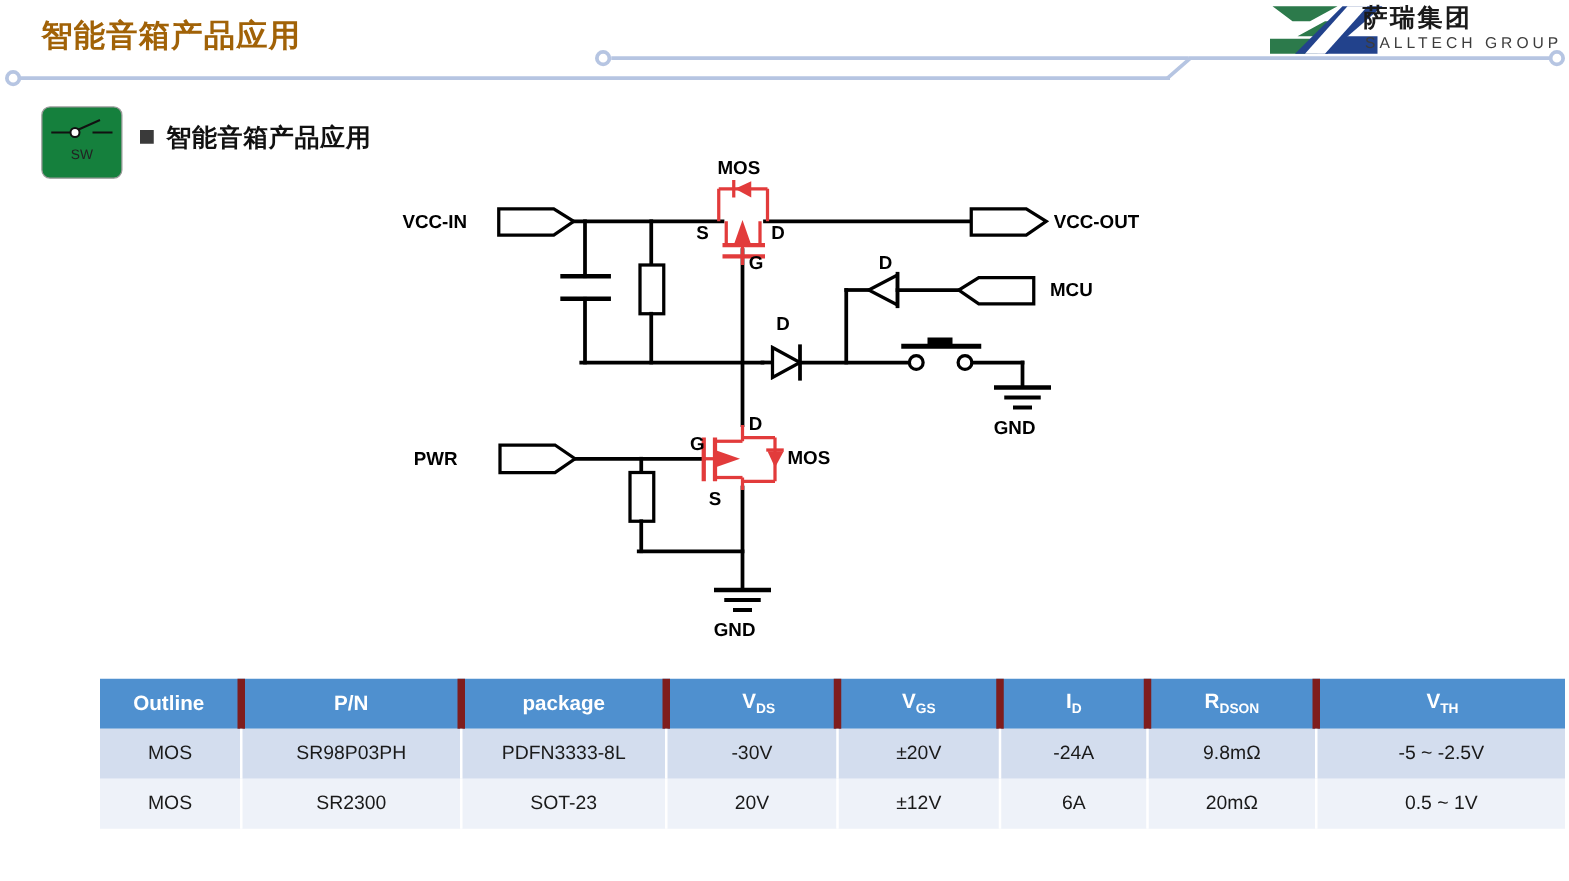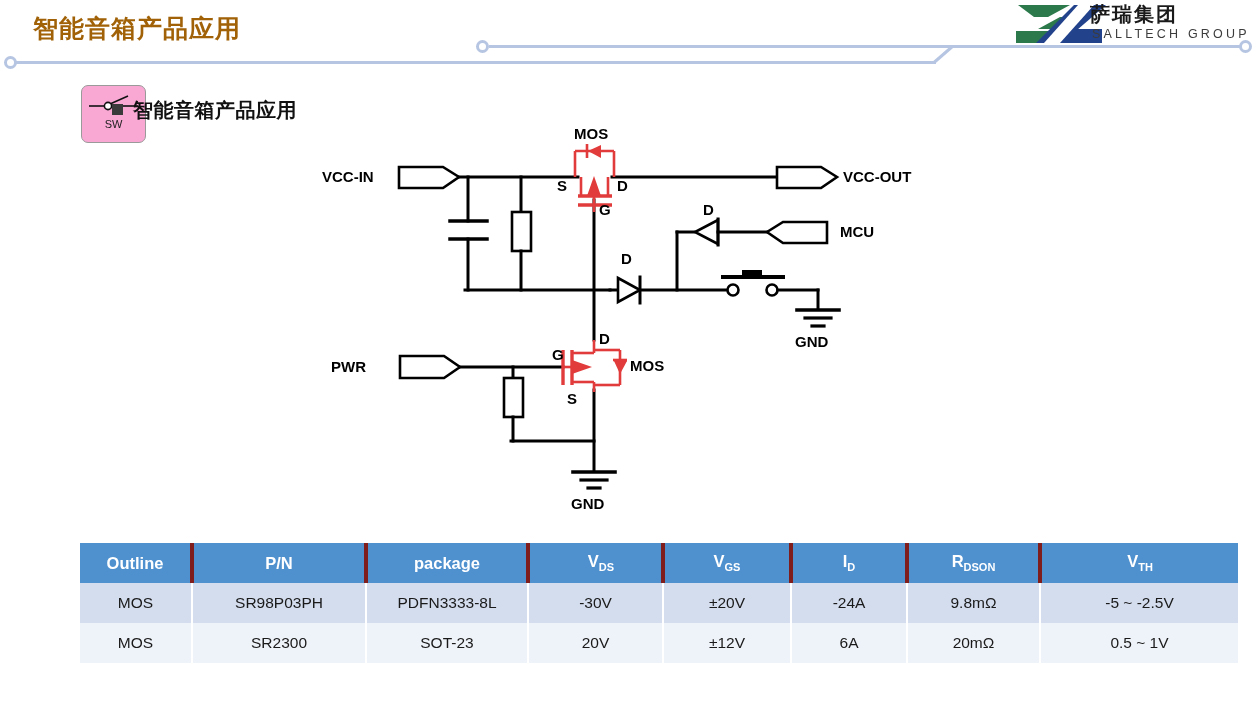--- a/index.html
+++ b/index.html
@@ -9,31 +9,31 @@
   #page-title{position:absolute;left:33px;top:12px;font-size:25px;font-weight:bold;color:#a16207;letter-spacing:1px;}
   #logo{position:absolute;left:1014px;top:3px;width:232px;height:44px;}
   #logo-text-cn{position:absolute;left:1090px;top:1px;font-size:20px;font-weight:bold;color:#1a1a1a;letter-spacing:2px;font-family:"Liberation Sans",sans-serif;}
   #logo-text-en{position:absolute;left:1092px;top:27px;font-size:12.5px;color:#3c3c3c;letter-spacing:3.2px;}
 
   .deco-line{position:absolute;background:#b6c5e2;height:3px;}
   .deco-circle{position:absolute;width:13px;height:13px;border:3px solid #b6c5e2;border-radius:50%;background:#ffffff;box-sizing:border-box;}
   .deco-diag{position:absolute;height:3px;background:#b6c5e2;transform-origin:left center;}
 
   
-  #sw-box{position:absolute;left:33px;top:85px;width:63px;height:56px;border:1.4px solid #9a9a9a;border-radius:7px;background:#f9a8d4;margin-left:48px;}
+  #sw-box{position:absolute;left:33px;top:85px;width:63px;height:56px;border:1.4px solid #9a9a9a;border-radius:7px;background:#15803d;}
   #sw-label{position:absolute;left:0;top:32px;width:63px;text-align:center;font-size:11px;color:#222;}
   #section-bullet{position:absolute;left:112px;top:104px;width:11px;height:11px;background:#3a3a3a;}
   #section-title{position:absolute;left:133px;top:97px;font-size:20px;font-weight:bold;color:#111;letter-spacing:0.5px;}
 
   
   #circuit{position:absolute;left:0;top:0;width:1255px;height:705px;}
 
   
   #spec-table{position:absolute;left:80px;top:543px;width:1103px;border-collapse:collapse;table-layout:fixed;}
-  #spec-table th{background:#4f90cf;color:#ffffff;font-size:16.5px;font-weight:bold;height:38px;border-right:4px solid #7f1d1d;text-align:center;vertical-align:middle;}
+  #spec-table th{background:#4f90cf;color:#ffffff;font-size:16.5px;font-weight:bold;height:38px;border-right:6px solid #7f1d1d;text-align:center;vertical-align:middle;}
   #spec-table th:last-child{border-right:none;}
   #spec-table td{font-size:15.5px;color:#1a1a1a;height:38px;text-align:center;vertical-align:middle;border-right:2px solid #ffffff;}
   #spec-table td:last-child{border-right:none;}
   #spec-table tr.r1 td{background:#d3ddee;}
   #spec-table tr.r2 td{background:#eef2f9;}
   #spec-table th sub{font-size:11px;font-weight:bold;}
   .c0{width:108px;} .c1{width:168px;} .c2{width:156px;}
   .c3{width:118px;padding-left:12px;} .c4{width:122px;} .c5{width:110px;}
   .c6{width:127px;} .c7{width:194px;}
 </style>

